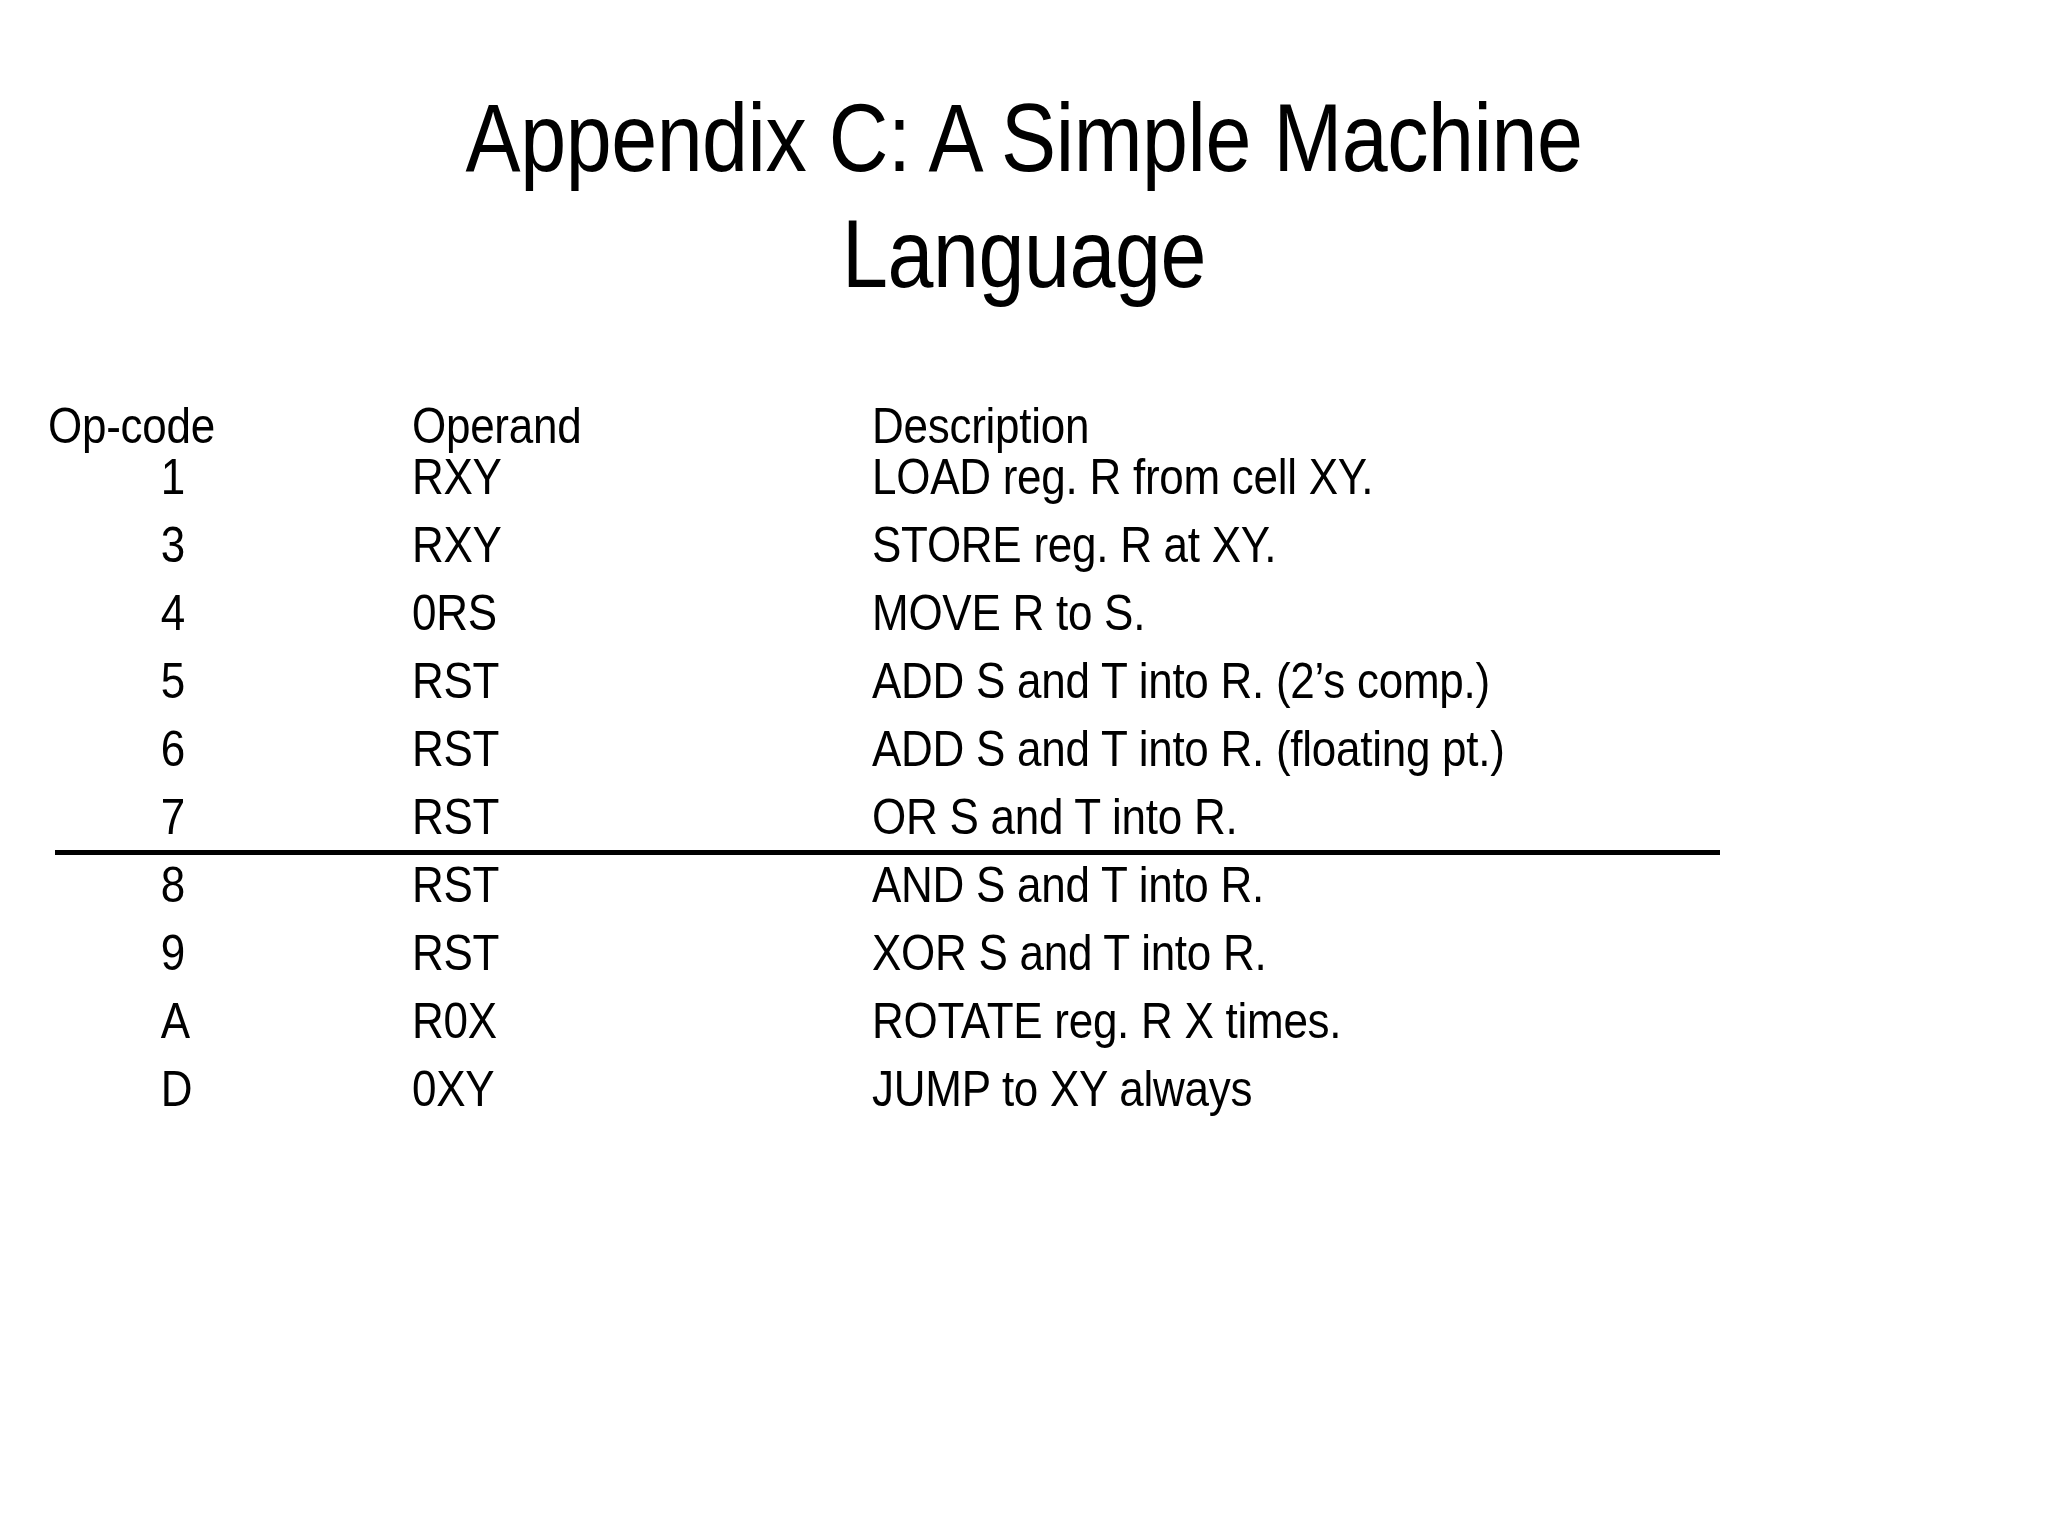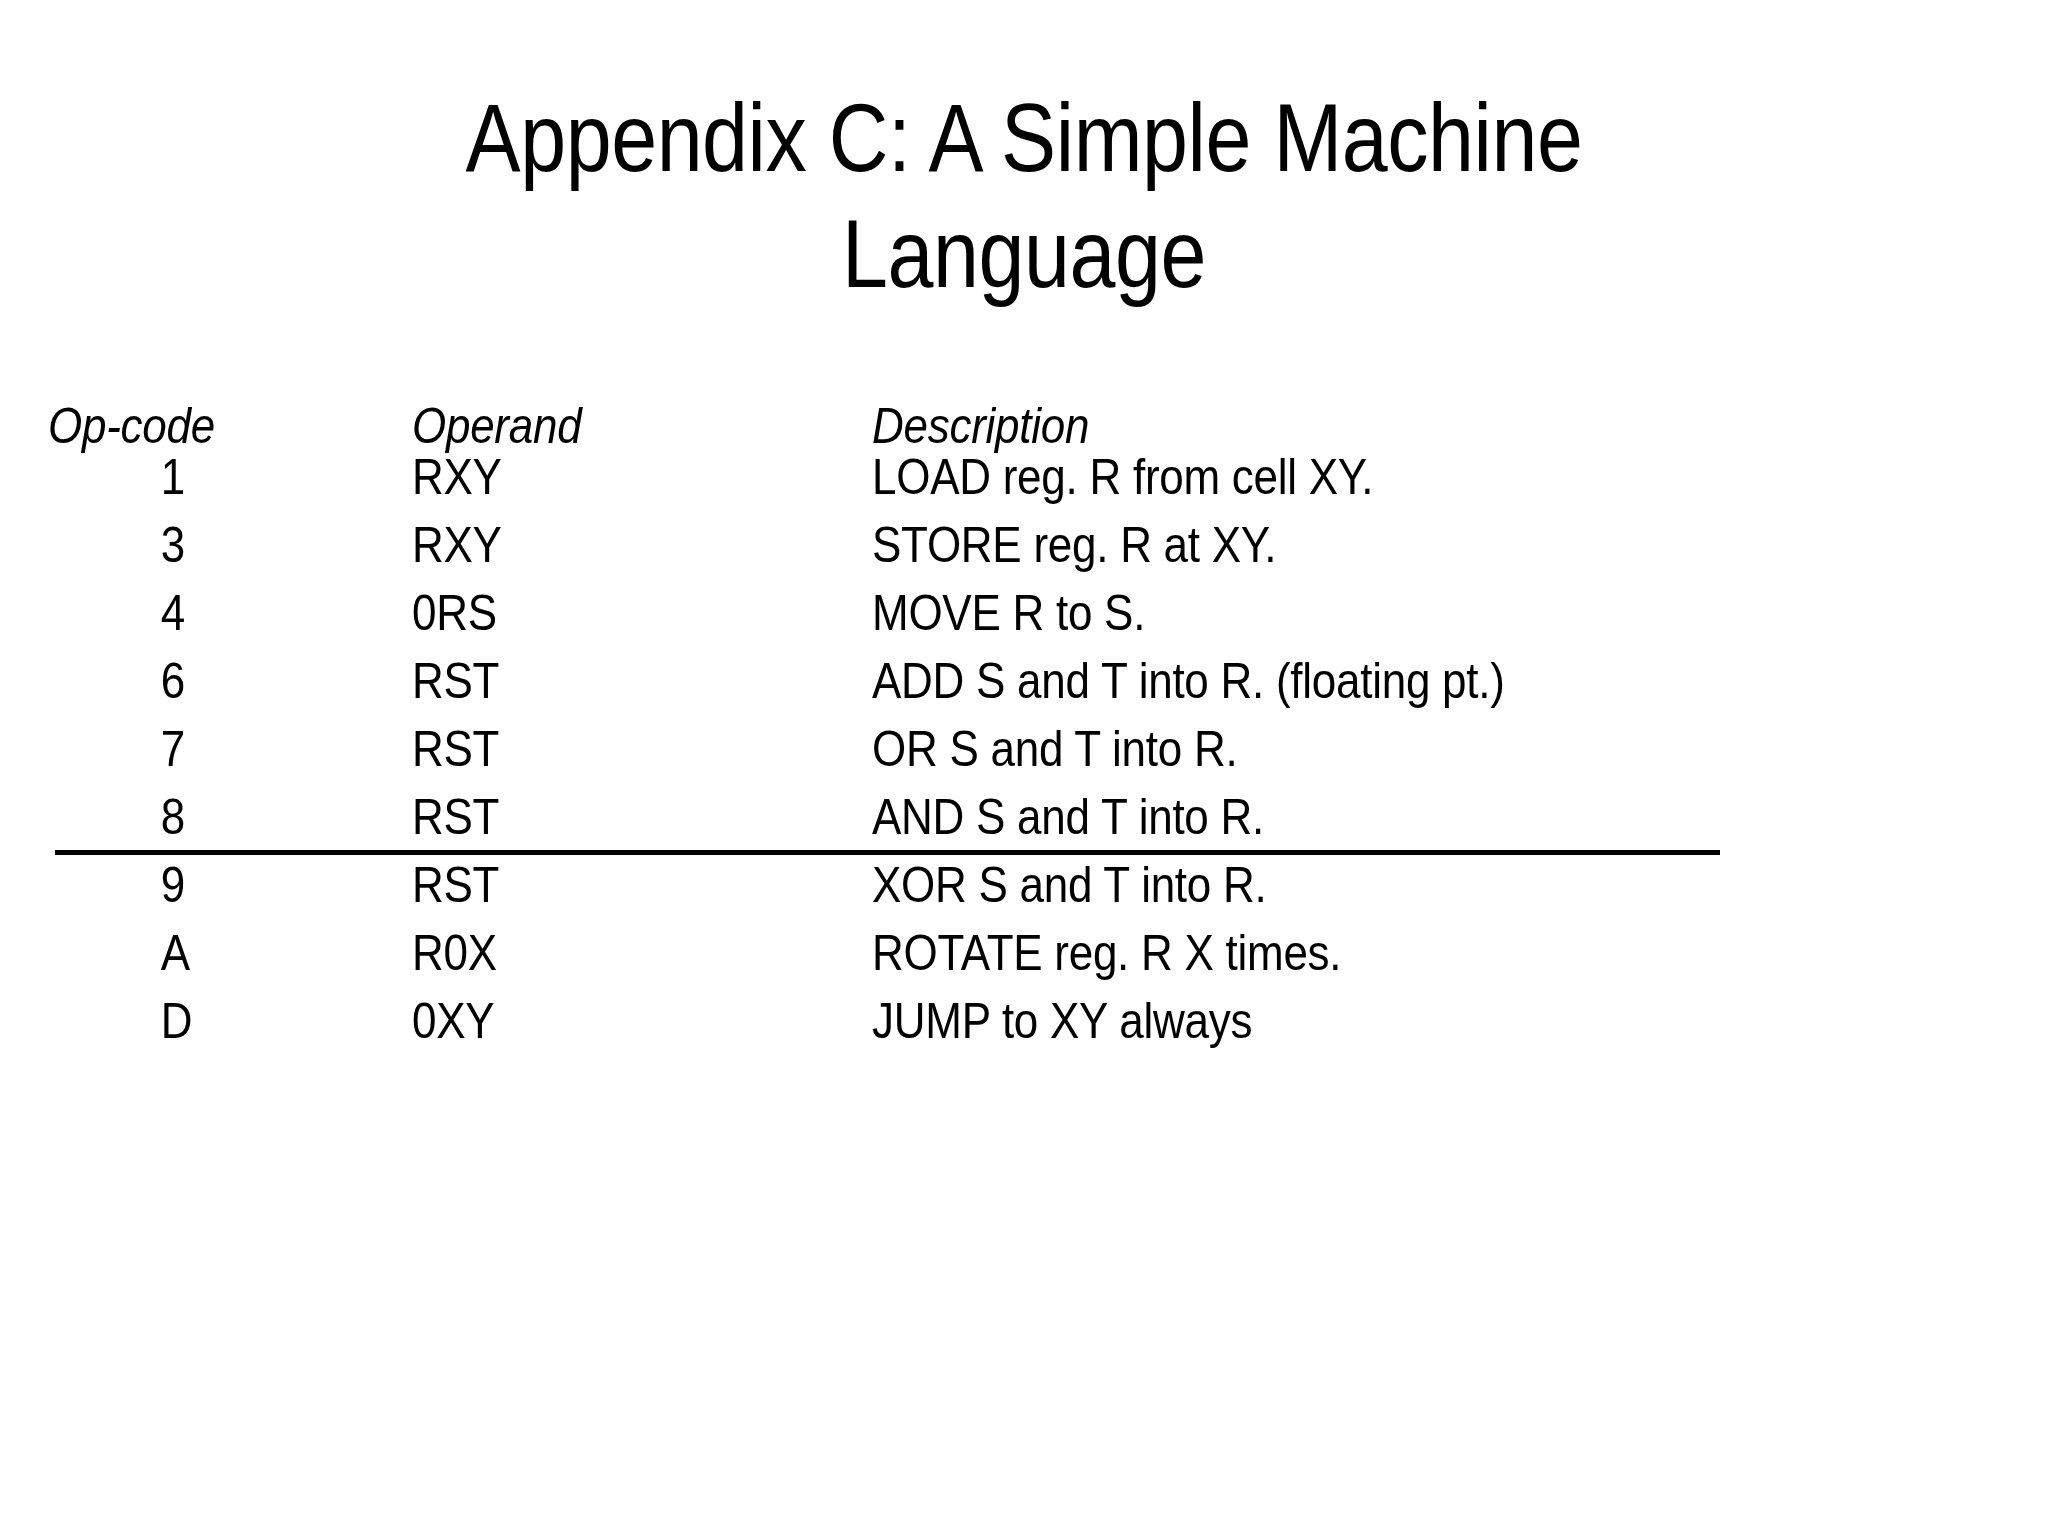--- a/index.html
+++ b/index.html
@@ -51,21 +51,20 @@
   .row {
     display: block;
     position: relative;
     height: 68px;
     white-space: nowrap;
     font-size: 0;
   }
 
   .header-row {
     height: 54px;
-    font-style: italic;
   }
 
   .cell {
     display: inline-block;
     vertical-align: top;
     font-family: "Liberation Sans", "DejaVu Sans", sans-serif;
     font-weight: 400;
     font-size: 50px;
     line-height: 56px;
     letter-spacing: -0.3px;
@@ -133,20 +132,21 @@
       <span class="cell c-operand">Operand</span>
       <span class="cell c-desc">Description</span>
     </div>
 
     <div class="header-rule"></div>
 
     <div class="body-rows" id="table-body">
         <div class="row"><span class="cell c-op">1</span><span class="cell c-operand">RXY</span><span class="cell c-desc">LOAD reg. R from cell XY.</span></div>
         <div class="row"><span class="cell c-op">3</span><span class="cell c-operand">RXY</span><span class="cell c-desc">STORE reg. R at XY.</span></div>
         <div class="row"><span class="cell c-op">4</span><span class="cell c-operand">0RS</span><span class="cell c-desc">MOVE R to S.</span></div>
+        <div class="row"><span class="cell c-op">5</span><span class="cell c-operand">RST</span><span class="cell c-desc">ADD S and T into R. (2’s comp.)</span></div>
         <div class="row"><span class="cell c-op">6</span><span class="cell c-operand">RST</span><span class="cell c-desc">ADD S and T into R. (floating pt.)</span></div>
         <div class="row"><span class="cell c-op">7</span><span class="cell c-operand">RST</span><span class="cell c-desc">OR S and T into R.</span></div>
         <div class="row"><span class="cell c-op">8</span><span class="cell c-operand">RST</span><span class="cell c-desc">AND S and T into R.</span></div>
         <div class="row"><span class="cell c-op">9</span><span class="cell c-operand">RST</span><span class="cell c-desc">XOR S and T into R.</span></div>
         <div class="row"><span class="cell c-op">A</span><span class="cell c-operand">R0X</span><span class="cell c-desc">ROTATE reg. R X times.</span></div>
         <div class="row"><span class="cell c-op">D</span><span class="cell c-operand">0XY</span><span class="cell c-desc">JUMP to XY always</span></div>
       </div>
 
   </div>
 

